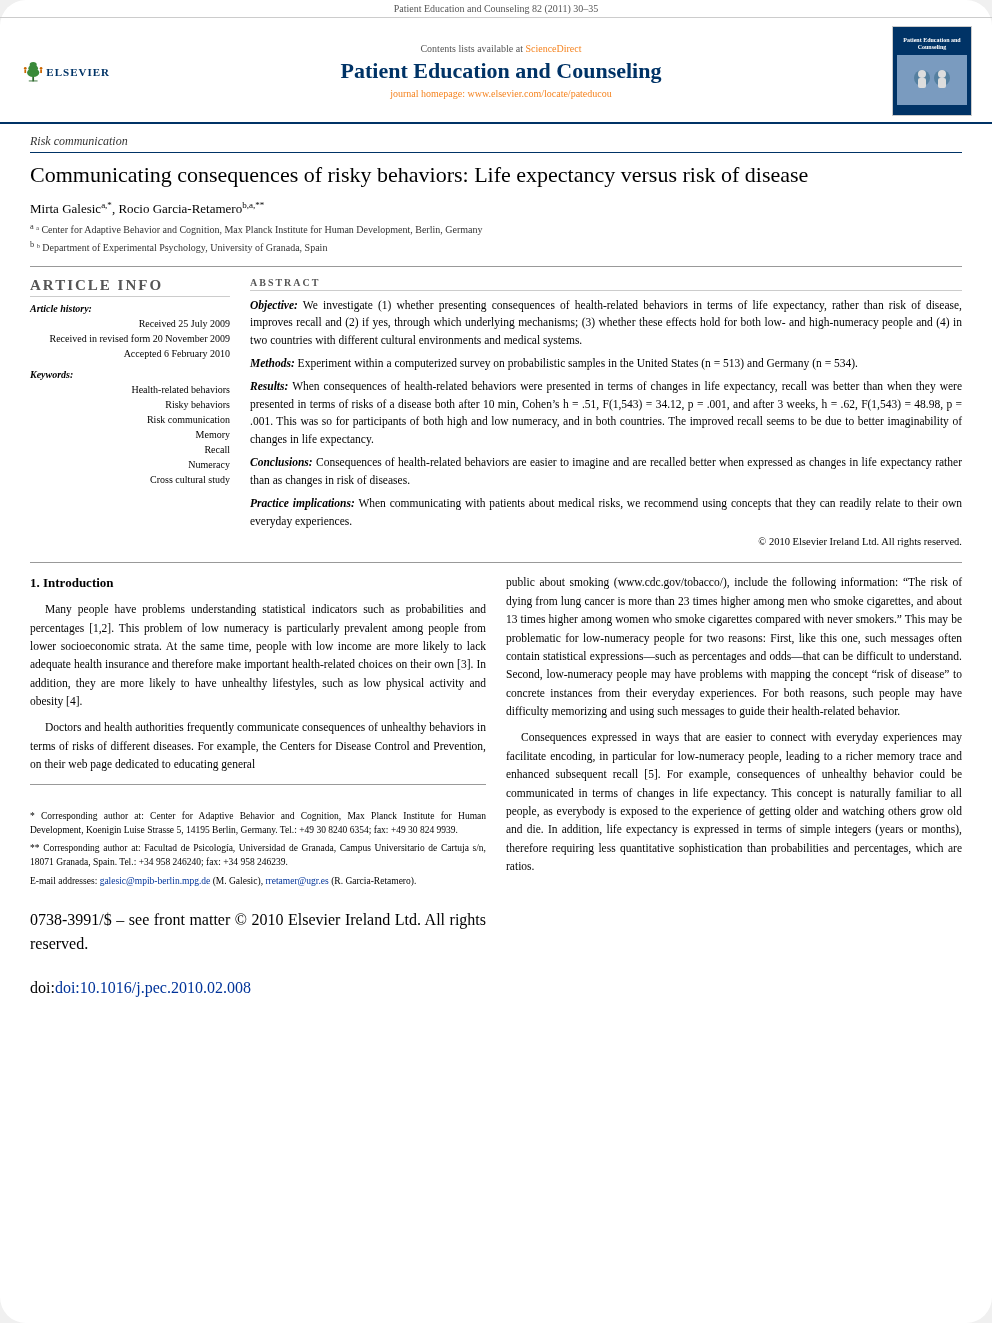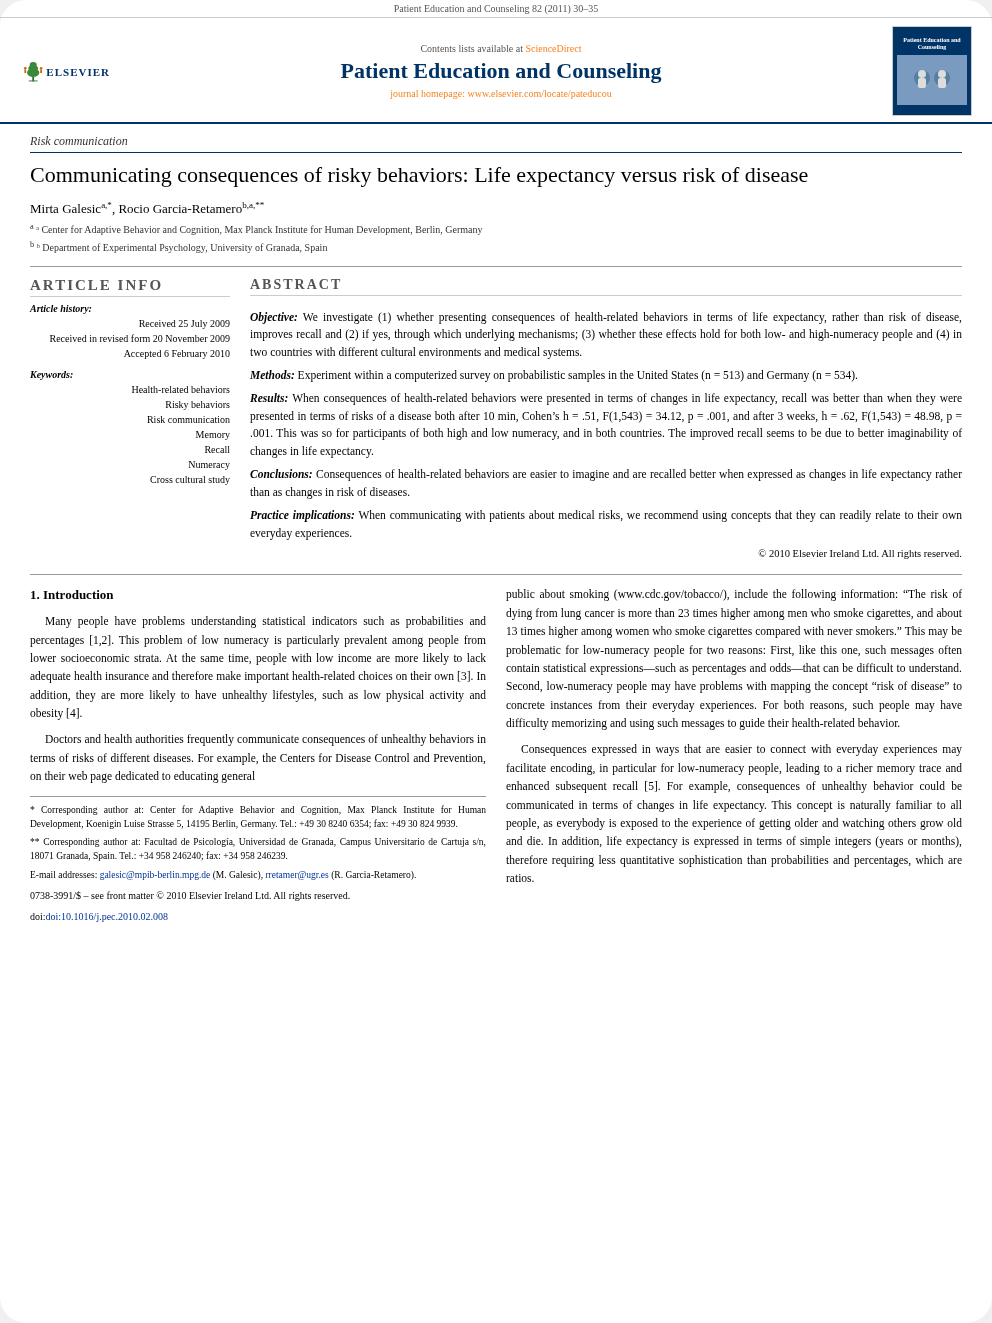--- a/index.html
+++ b/index.html
@@ -203,26 +203,26 @@
       line-height: 1.5;
       text-align: right;
     }
 
     
     .abstract-col {
       flex: 1;
     }
 
     .abstract-title {
-      font-size: 14px;
+      font-size: 10px;
       font-weight: bold;
       letter-spacing: 2px;
       text-transform: uppercase;
       color: #555;
-      margin-bottom: 13px;
+      margin-bottom: 6px;
       border-bottom: 1px solid #ccc;
       padding-bottom: 2px;
     }
 
     .abstract-section {
       font-size: 11.5px;
       line-height: 1.55;
       margin-bottom: 5px;
       text-align: justify;
     }
@@ -263,33 +263,33 @@
       text-indent: 15px;
     }
 
     .body-para:first-of-type {
       text-indent: 0;
     }
 
     
     .footnotes {
       border-top: 1px solid #999;
-      padding-top: 6px;
+      padding-top: 24px;
       margin-top: 10px;
       font-size: 9.5px;
       line-height: 1.5;
     }
 
     .footnote-item {
       margin-bottom: 4px;
     }
 
     .doi-line {
-      font-size: 10px;
-      margin-top: 6px;
+      font-size: 16px;
+      margin-top: 20px;
     }
 
     .link-blue {
       color: #003399;
       text-decoration: none;
     }
 
     
   </style>
 </head>

